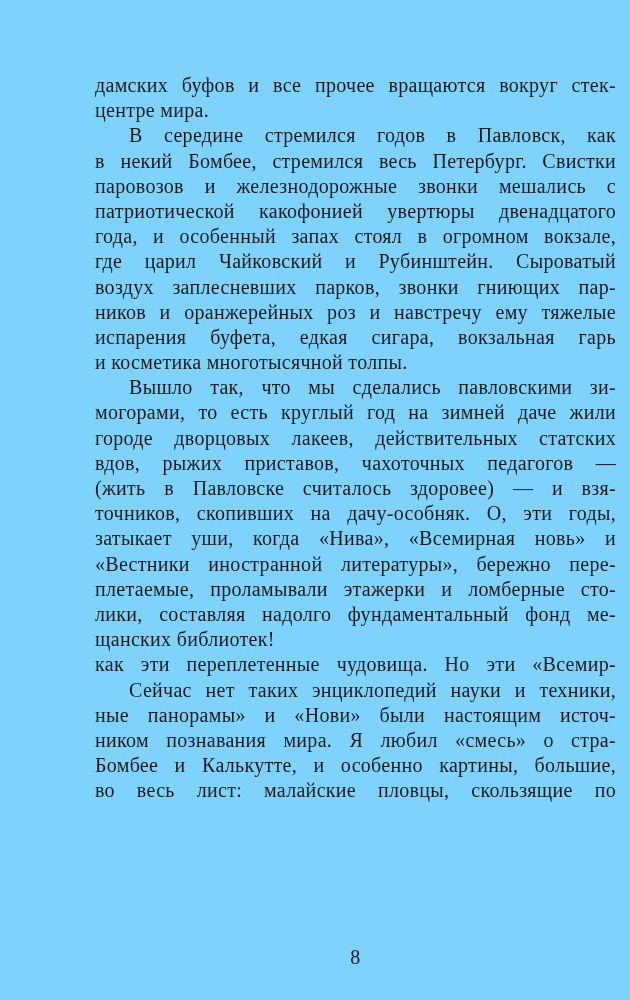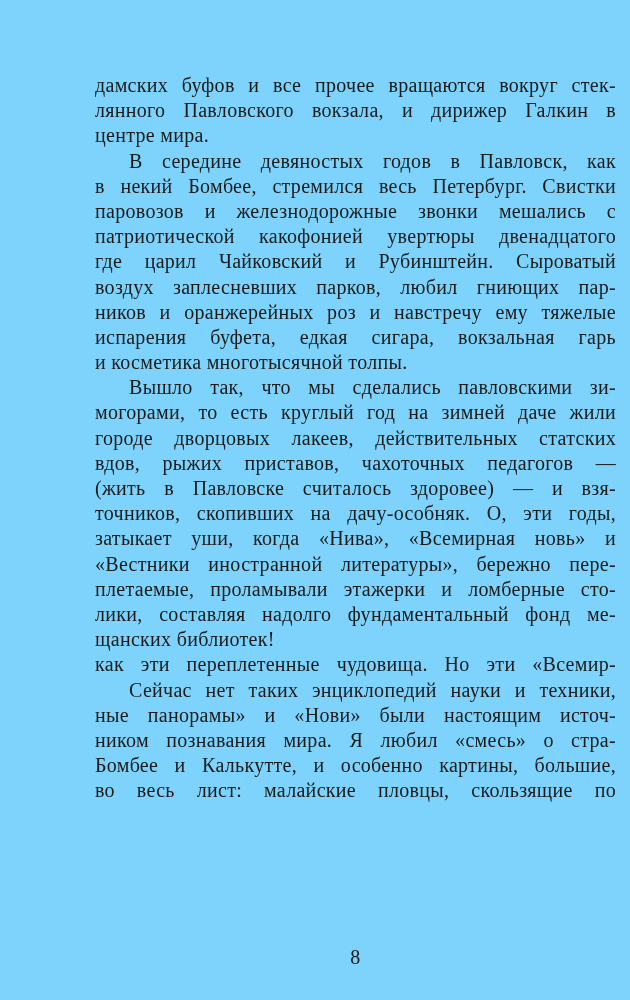--- a/index.html
+++ b/index.html
@@ -53,30 +53,30 @@
     color: #1b1b1b;
   }
 </style>
 </head>
 <body>
 
 <div class="page">
   <div class="text-block">
       <div class="paragraph">
         <div class="line">дамских буфов и все прочее вращаются вокруг стек-</div>
-        <div class="line">лянного Павловского вокзала, и дирижер Галкин в</div>
         <div class="line last">центре мира.</div>
       </div>
       <div class="paragraph">
-        <div class="line indent">В середине девяностых годов в Павловск, как</div>
+        <div class="line indent">В середине стремился годов в Павловск, как</div>
         <div class="line">в некий Бомбее, стремился весь Петербург. Свистки</div>
         <div class="line">паровозов и железнодорожные звонки мешались с</div>
         <div class="line">патриотической какофонией увертюры двенадцатого</div>
+        <div class="line">года, и особенный запах стоял в огромном вокзале,</div>
         <div class="line">где царил Чайковский и Рубинштейн. Сыроватый</div>
-        <div class="line">воздух заплесневших парков, любил гниющих пар-</div>
+        <div class="line">воздух заплесневших парков, звонки гниющих пар-</div>
         <div class="line">ников и оранжерейных роз и навстречу ему тяжелые</div>
         <div class="line">испарения буфета, едкая сигара, вокзальная гарь</div>
         <div class="line last">и косметика многотысячной толпы.</div>
       </div>
       <div class="paragraph">
         <div class="line indent">Вышло так, что мы сделались павловскими зи-</div>
         <div class="line">могорами, то есть круглый год на зимней даче жили</div>
         <div class="line">городе дворцовых лакеев, действительных статских</div>
         <div class="line">вдов, рыжих приставов, чахоточных педагогов —</div>
         <div class="line">(жить в Павловске считалось здоровее) — и взя-</div>

